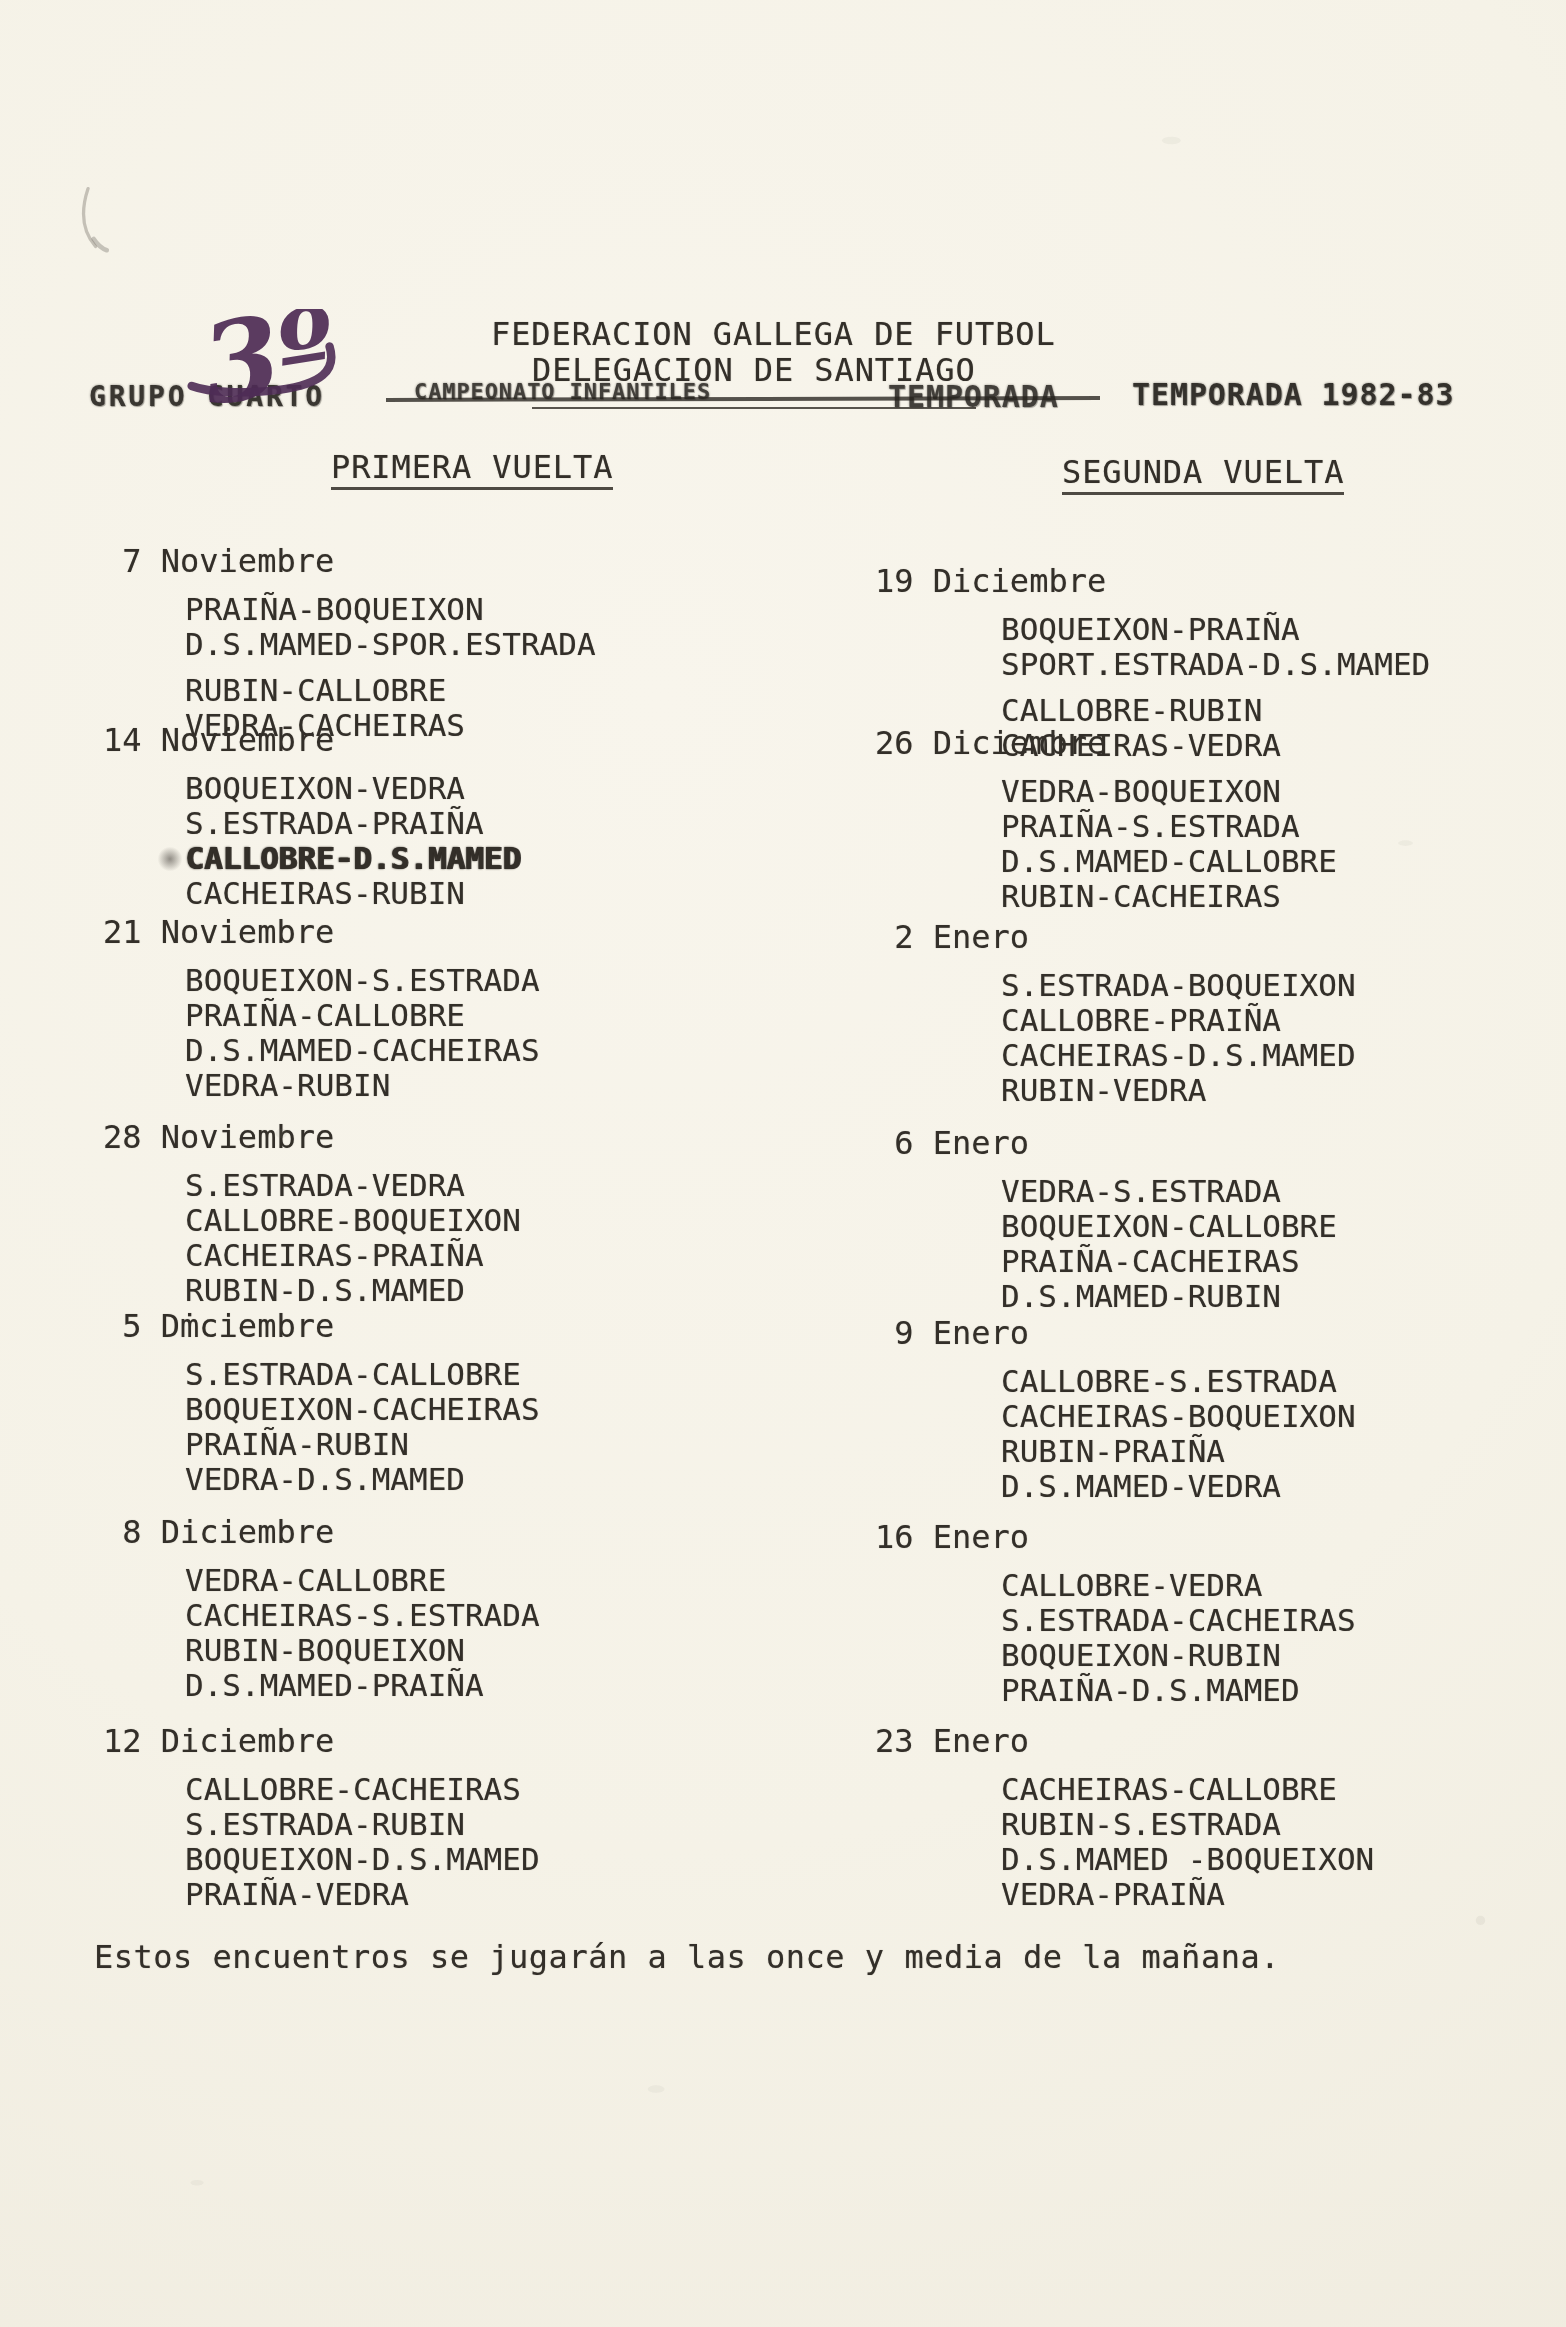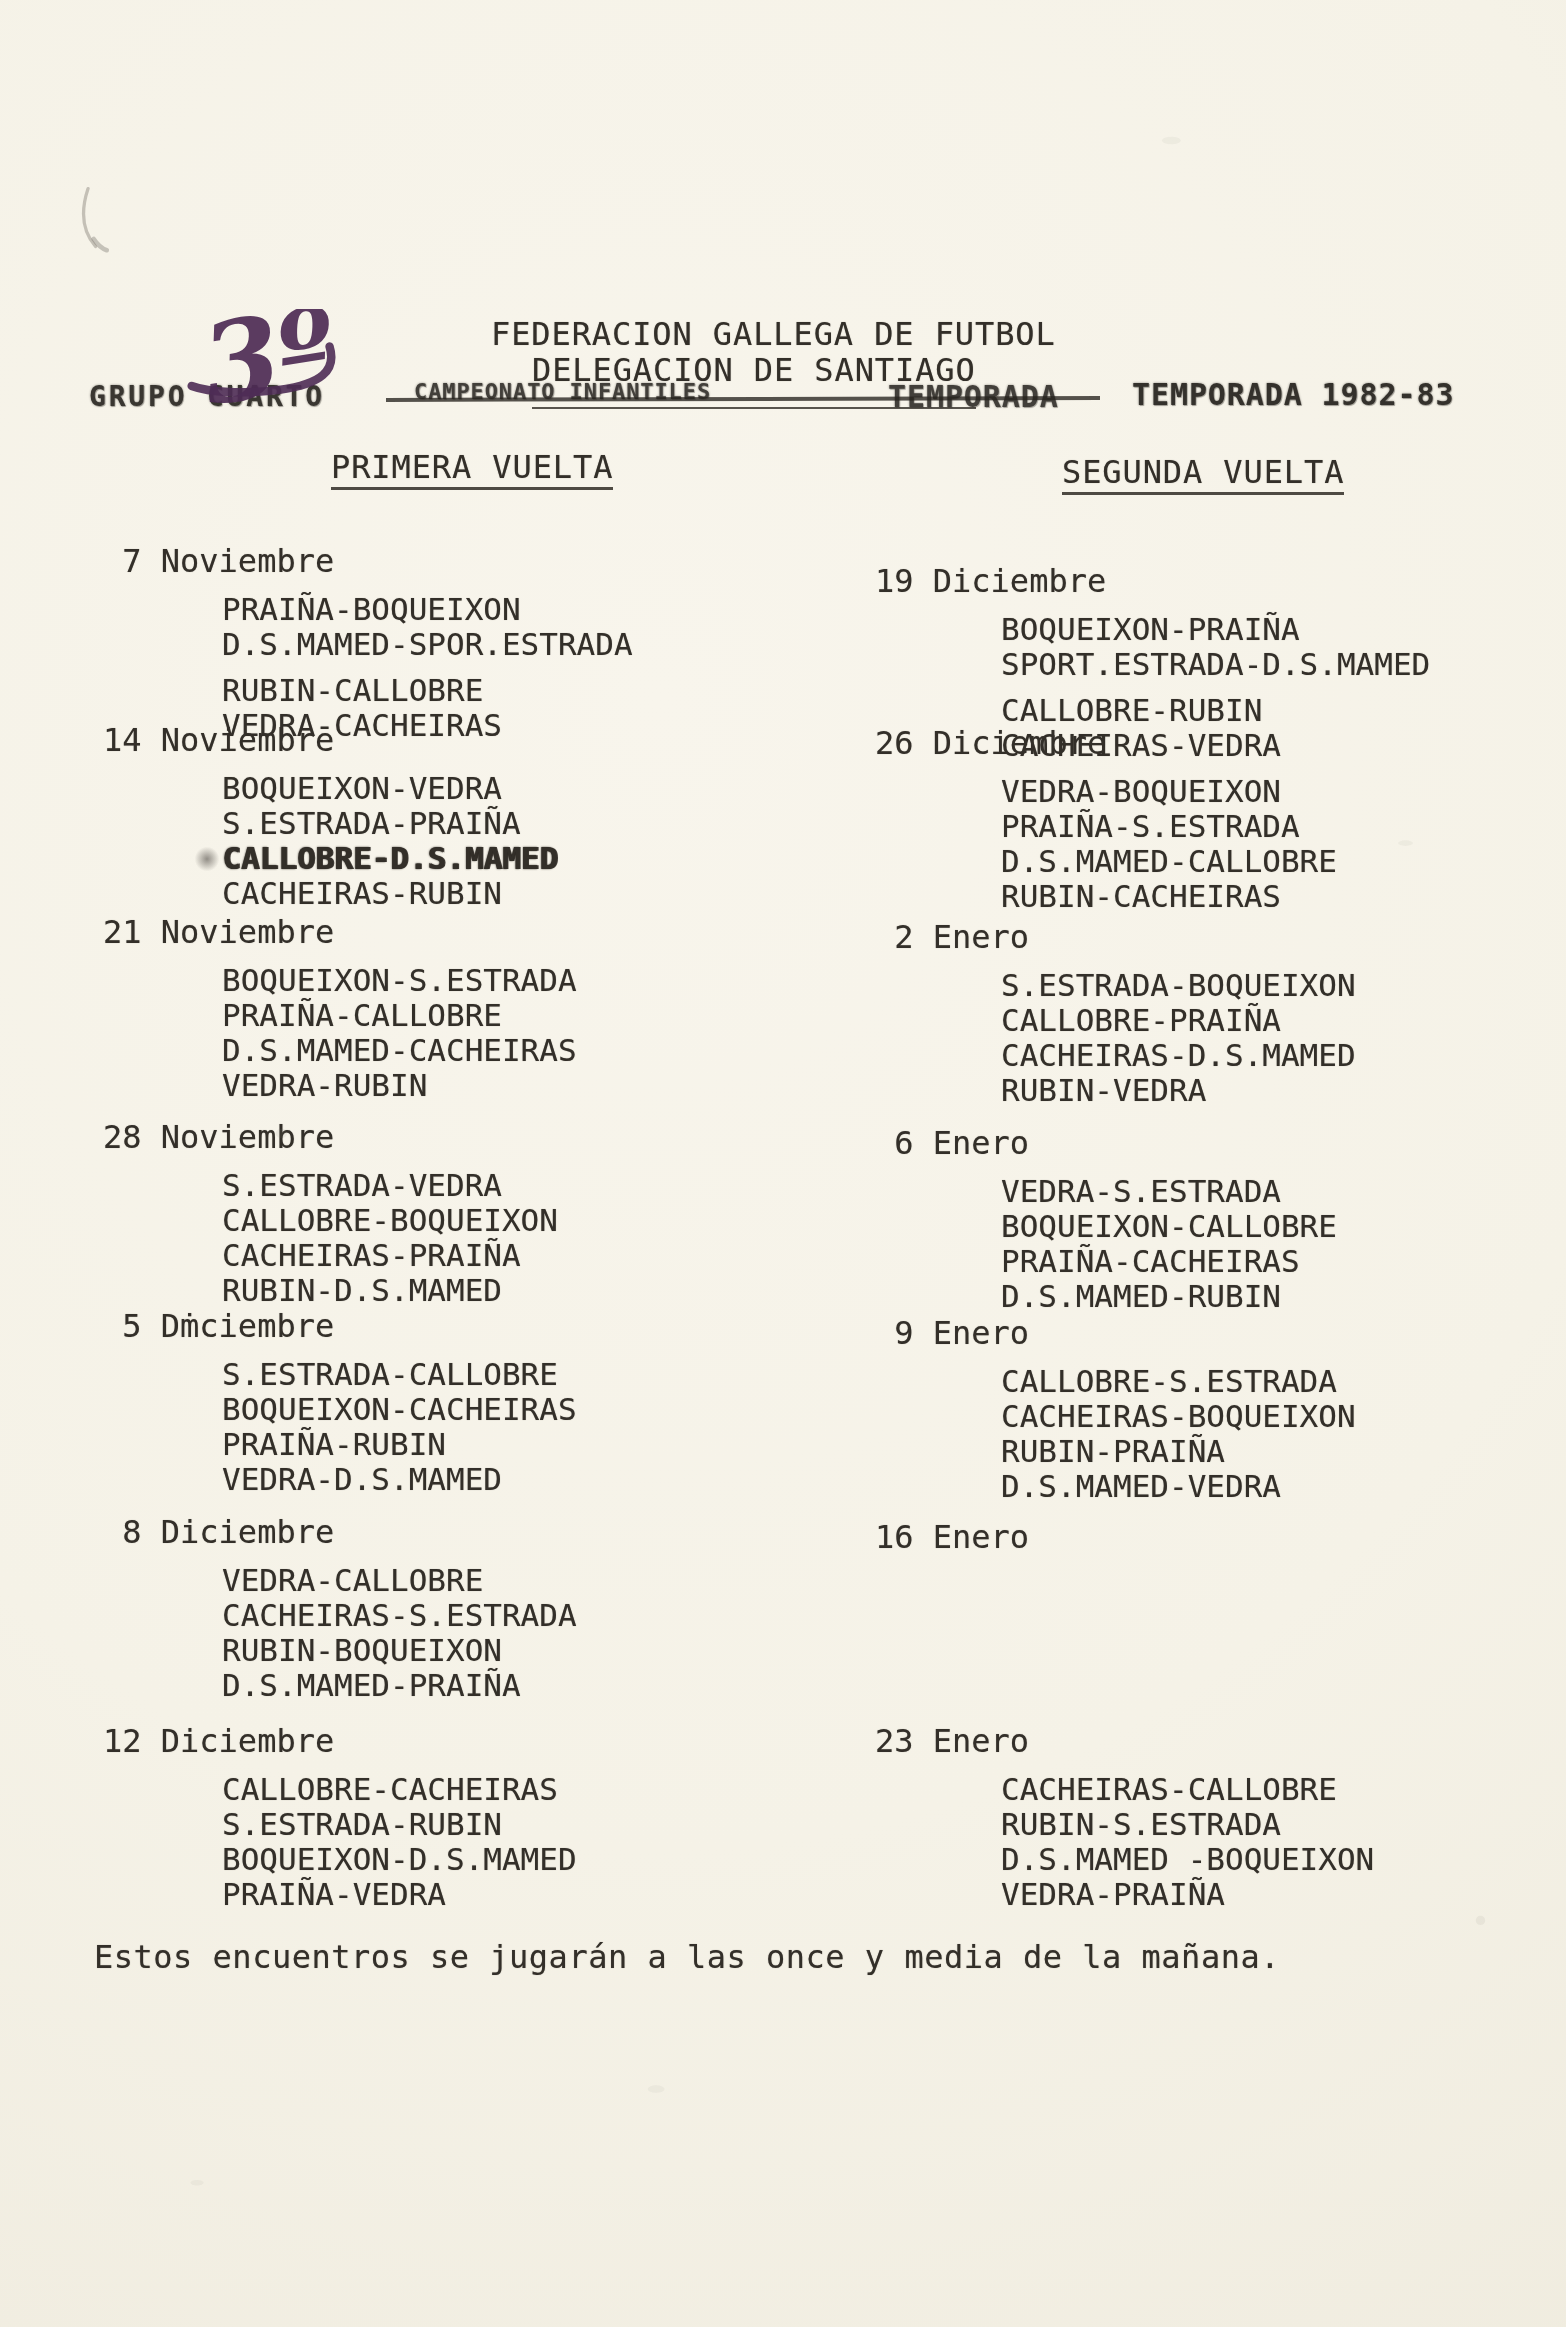--- a/index.html
+++ b/index.html
@@ -26,21 +26,21 @@
     text-shadow: 0 0 0.9px rgba(51,47,41,.5);
   }
   .round { position: absolute; }
   .round .date { font-size: 32px; white-space: pre; text-shadow: 0 0 0.9px rgba(51,47,41,.45); }
   .round .matches { margin-top: 12px; }
   .match {
     position: relative; font-size: 31px; line-height: 35px; white-space: pre;
     text-shadow: 0 0 0.9px rgba(51,47,41,.45);
   }
   .col-left { left: 103px; }
-  .col-left .matches { margin-left: 119px; }
+  .col-left .matches { margin-left: 82px; }
   .col-right { left: 875px; }
   .col-right .matches { margin-left: 126px; }
   .gap-top { margin-top: 11.2px; }
   .overstruck {
     font-weight: bold;
     text-shadow: 0 0 1.9px rgba(35,31,26,.9), 1.4px 0 0 rgba(35,31,26,.85);
   }
   .overstruck::before {
     content: ""; position: absolute; left: -28px; top: 5.6px; width: 26px; height: 24px;
     background: radial-gradient(circle, rgba(45,40,35,.5) 0%, rgba(45,40,35,0) 70%);
@@ -205,20 +205,26 @@
     <div class="matches">
       <div class="match">CALLOBRE-S.ESTRADA</div>
       <div class="match">CACHEIRAS-BOQUEIXON</div>
       <div class="match">RUBIN-PRAIÑA</div>
       <div class="match">D.S.MAMED-VEDRA</div>
     </div>
   </div>
 
   <div class="round col-right" style="top:1518px">
     <div class="date">16 Enero</div>
+    <div class="matches">
+      <div class="match">CALLOBRE-VEDRA</div>
+      <div class="match">S.ESTRADA-CACHEIRAS</div>
+      <div class="match">BOQUEIXON-RUBIN</div>
+      <div class="match">PRAIÑA-D.S.MAMED</div>
+    </div>
   </div>
 
   <div class="round col-right" style="top:1722px">
     <div class="date">23 Enero</div>
     <div class="matches">
       <div class="match">CACHEIRAS-CALLOBRE</div>
       <div class="match">RUBIN-S.ESTRADA</div>
       <div class="match">D.S.MAMED -BOQUEIXON</div>
       <div class="match">VEDRA-PRAIÑA</div>
     </div>

